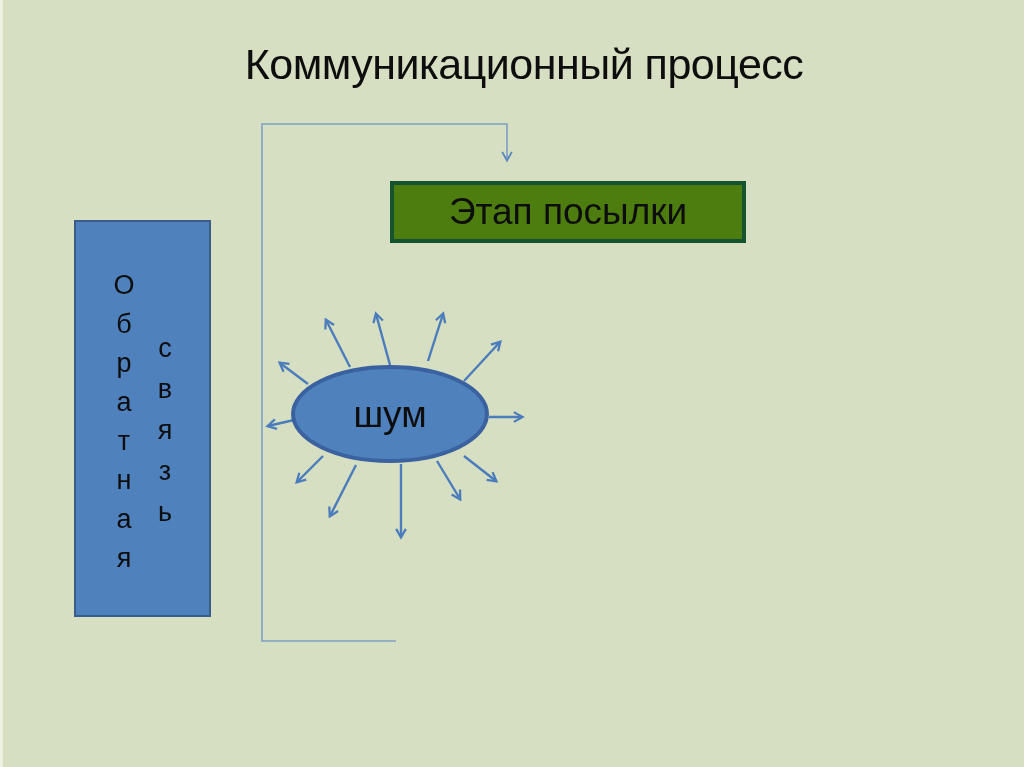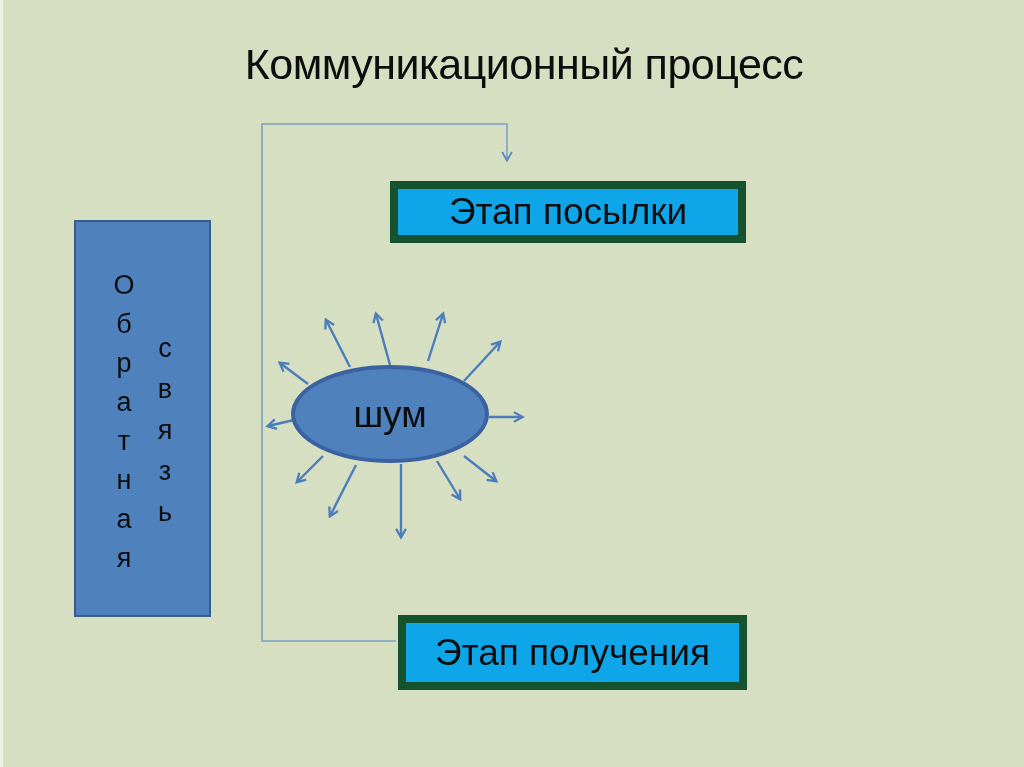--- a/index.html
+++ b/index.html
@@ -35,22 +35,22 @@
   }
 
   .diagram-canvas {
     position: absolute;
     left: 0; top: 0;
   }
 
   .box {
     position: absolute;
     box-sizing: border-box;
-    background: #0ea5e9;
-    border: 8px solid #14532d;
+    background: #4d7c0f;
+    border: 4px solid #14532d;
     display: flex;
     align-items: center;
     justify-content: center;
     font-size: 37px;
     color: #0d0d0d;
   }
   .box-send    { left: 390px; top: 181px; width: 356px; height: 62px; }
   .box-receive { left: 398px; top: 615px; width: 349px; height: 75px; }
 
   .feedback-box {
@@ -113,23 +113,20 @@
     </g>
 
     <ellipse cx="390" cy="414" rx="97" ry="47" fill="#4f81bd" stroke="#3a62a0" stroke-width="4"></ellipse>
     <text class="noise-label-svg" x="390" y="427" text-anchor="middle" font-size="37" fill="#0d0d0d">шум</text>
   </svg>
 
   <div class="box box-send">
     <span>Этап посылки</span>
   </div>
 
-  <div class="box box-receive">
-    <span>Этап получения</span>
-  </div>
 
   <div class="feedback-box">
     <div class="fb-col fb-col1">О
 б
 р
 а
 т
 н
 а
 я</div>

